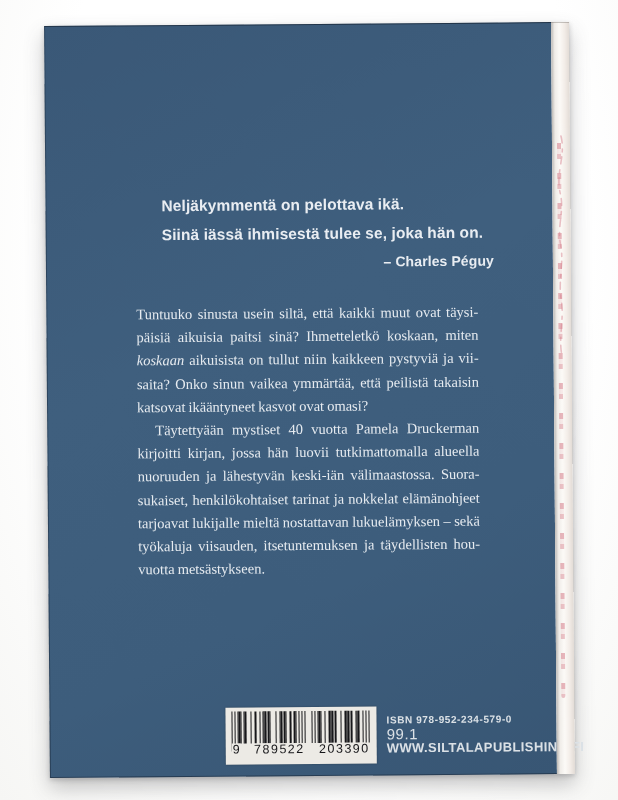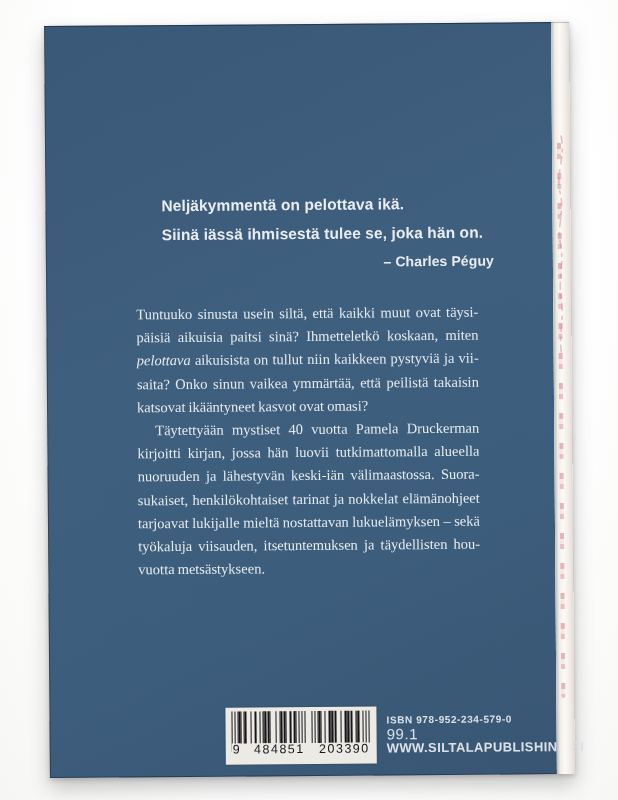--- a/index.html
+++ b/index.html
@@ -152,21 +152,21 @@
         <div>
             <div class="quote-line">Neljäkymmentä on pelottava ikä.</div>
             <div class="quote-line">Siinä iässä ihmisestä tulee se, joka hän on.</div>
           </div>
         <div class="quote-attribution">– Charles Péguy</div>
       </div>
 
       <div class="body-text">
           <div class="body-line"><span>Tuntuuko sinusta usein siltä, että kaikki muut ovat täysi-</span></div>
           <div class="body-line"><span>päisiä aikuisia paitsi sinä? Ihmetteletkö koskaan, miten</span></div>
-          <div class="body-line"><i>pelottava</i><span> aikuisista on tullut niin kaikkeen pystyviä ja vii-</span></div>
+          <div class="body-line"><i>koskaan</i><span> aikuisista on tullut niin kaikkeen pystyviä ja vii-</span></div>
           <div class="body-line"><span>saita? Onko sinun vaikea ymmärtää, että peilistä takaisin</span></div>
           <div class="body-line last"><span>katsovat ikääntyneet kasvot ovat omasi?</span></div>
           <div class="body-line indent"><span>Täytettyään mystiset 40 vuotta Pamela Druckerman</span></div>
           <div class="body-line"><span>kirjoitti kirjan, jossa hän luovii tutkimattomalla alueella</span></div>
           <div class="body-line"><span>nuoruuden ja lähestyvän keski-iän välimaastossa. Suora-</span></div>
           <div class="body-line"><span>sukaiset, henkilökohtaiset tarinat ja nokkelat elämänohjeet</span></div>
           <div class="body-line"><span>tarjoavat lukijalle mieltä nostattavan lukuelämyksen – sekä</span></div>
           <div class="body-line"><span>työkaluja viisauden, itsetuntemuksen ja täydellisten hou-</span></div>
           <div class="body-line last"><span>vuotta metsästykseen.</span></div>
         </div>
@@ -270,21 +270,21 @@
             <div class="m"></div>
             <div class="m"></div>
             <div class="m one"></div>
             <div class="m"></div>
             <div class="m one guard"></div>
             <div class="m guard"></div>
             <div class="m one guard"></div>
           </div>
         <div class="digits">
           <span class="d-left">9</span>
-          <span>484851</span>
+          <span>789522</span>
           <span>203390</span>
         </div>
       </div>
 
     </div>
 
     <div class="page-edge">
       <svg class="edge-curl" width="18" height="230" viewBox="0 0 18 230">
         <path d="M9 8 C 14 28, 3 44, 8 66 C 12 84, 4 98, 8 118 C 11 136, 5 152, 8 172 C 11 190, 5 208, 8 226" fill="none" stroke="rgba(210,120,135,0.45)" stroke-width="1.6" stroke-linecap="round" stroke-dasharray="7 6 3 5"></path>
       </svg>

